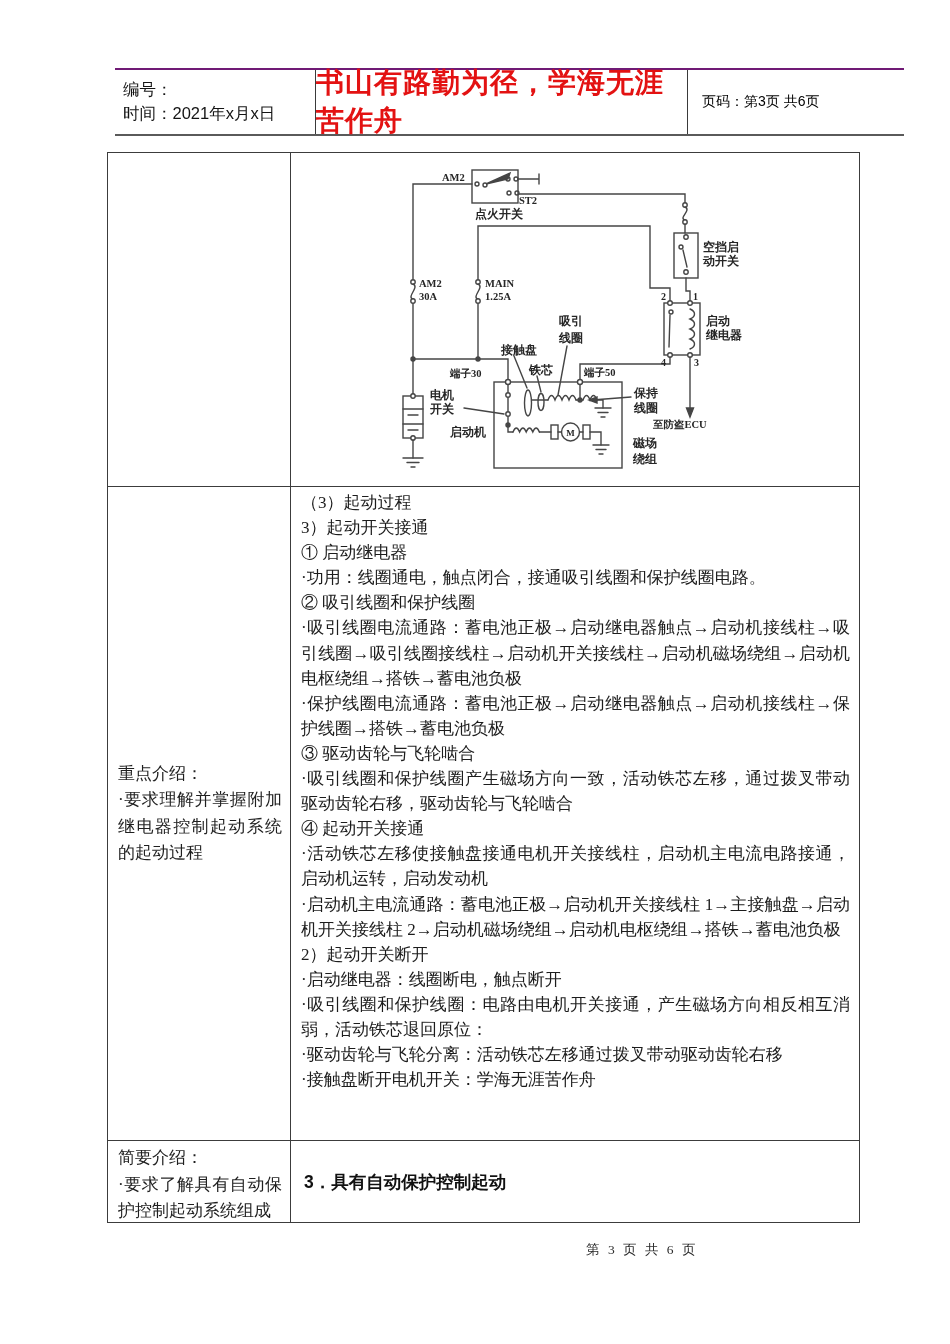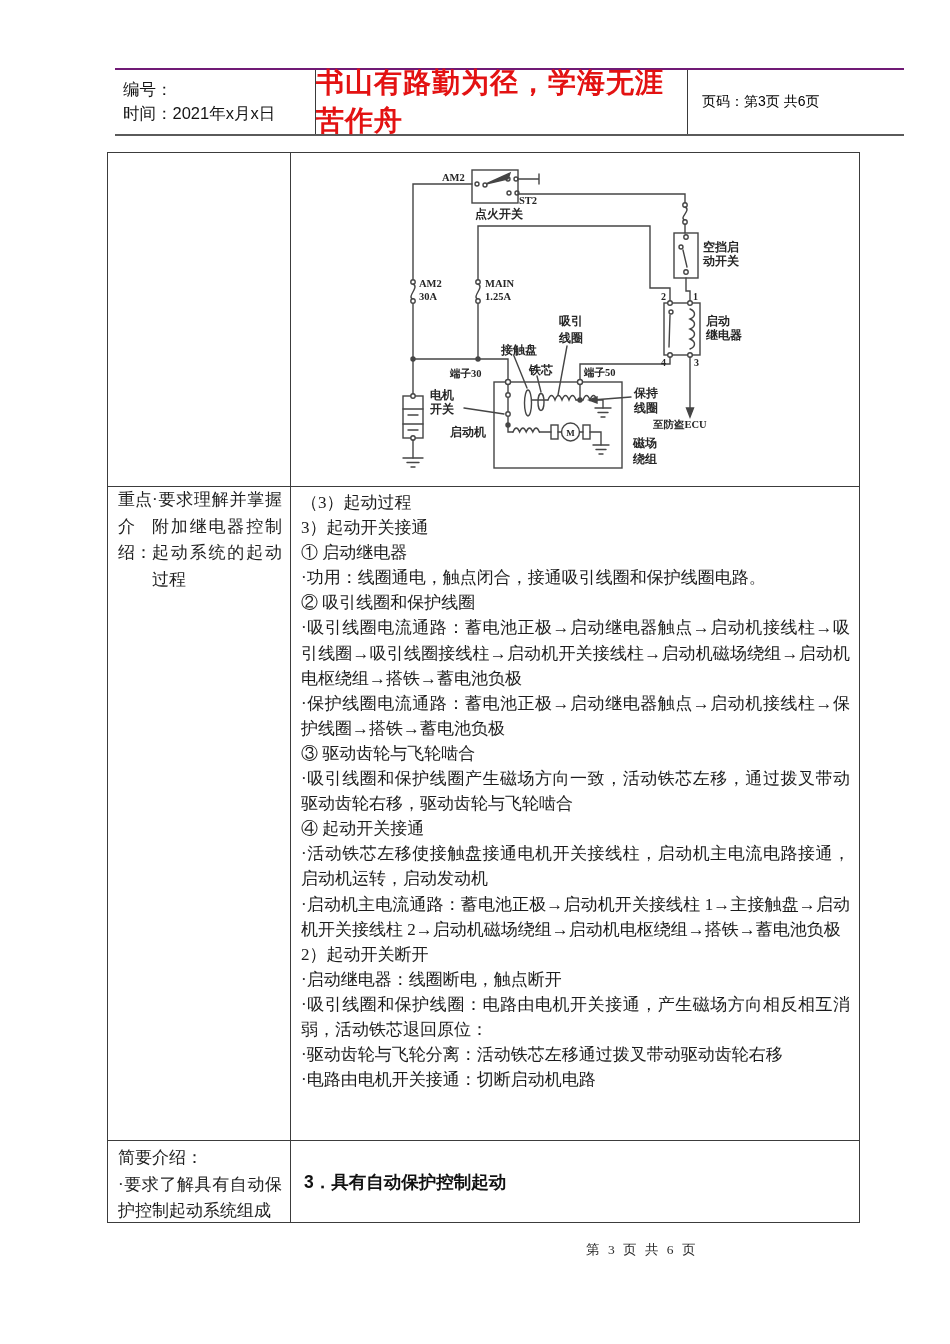--- a/index.html
+++ b/index.html
@@ -31,21 +31,21 @@
   .main-table {
     position:absolute; left:107px; top:152px; width:753px; height:1071px;
     border:1px solid #3c3c3c;
   }
   .t-row { display:flex; width:100%; }
   .row-diagram { height:334px; border-bottom:1px solid #3c3c3c; }
   .row-main { height:654px; border-bottom:1px solid #3c3c3c; }
   .row-bottom { height:81px; }
   .col-left { width:183px; border-right:1px solid #3c3c3c; }
   .col-right { flex:1; }
-  .left-center { display:flex; flex-direction:row; justify-content:center; padding:0 8px 0 10px; }
+  .left-center { display:flex; flex-direction:column; justify-content:center; padding:0 8px 0 10px; }
   .left-top { padding:4px 8px 0 10px; }
   .left-title { font-size:17px; line-height:26.5px; }
   .left-body { font-size:17px; line-height:26.5px; text-align:justify; }
   
   .process-text { padding:3px 9px 0 10px; }
   .process-text p {
     font-size:17px; line-height:25.1px; text-align:justify;
     color:#1c1c1c;
   }
   .bottom-heading {
@@ -241,21 +241,21 @@
         <p>·保护线圈电流通路：蓄电池正极→启动继电器触点→启动机接线柱→保护线圈→搭铁→蓄电池负极</p>
         <p>③ 驱动齿轮与飞轮啮合</p>
         <p>·吸引线圈和保护线圈产生磁场方向一致，活动铁芯左移，通过拨叉带动驱动齿轮右移，驱动齿轮与飞轮啮合</p>
         <p>④ 起动开关接通</p>
         <p>·活动铁芯左移使接触盘接通电机开关接线柱，启动机主电流电路接通，启动机运转，启动发动机</p>
         <p>·启动机主电流通路：蓄电池正极→启动机开关接线柱 1→主接触盘→启动机开关接线柱 2→启动机磁场绕组→启动机电枢绕组→搭铁→蓄电池负极</p>
         <p>2）起动开关断开</p>
         <p>·启动继电器：线圈断电，触点断开</p>
         <p>·吸引线圈和保护线圈：电路由电机开关接通，产生磁场方向相反相互消弱，活动铁芯退回原位：</p>
         <p>·驱动齿轮与飞轮分离：活动铁芯左移通过拨叉带动驱动齿轮右移</p>
-        <p>·电路由电机开关接通：切断启动机电路</p>
+        <p>·接触盘断开电机开关：学海无涯苦作舟</p>
       </div>
     </div>
   </div>
 
   <div class="t-row row-bottom">
     <div class="col-left left-top">
       <div class="left-title">简要介绍：</div>
       <div class="left-body">·要求了解具有自动保护控制起动系统组成</div>
     </div>
     <div class="col-right">

